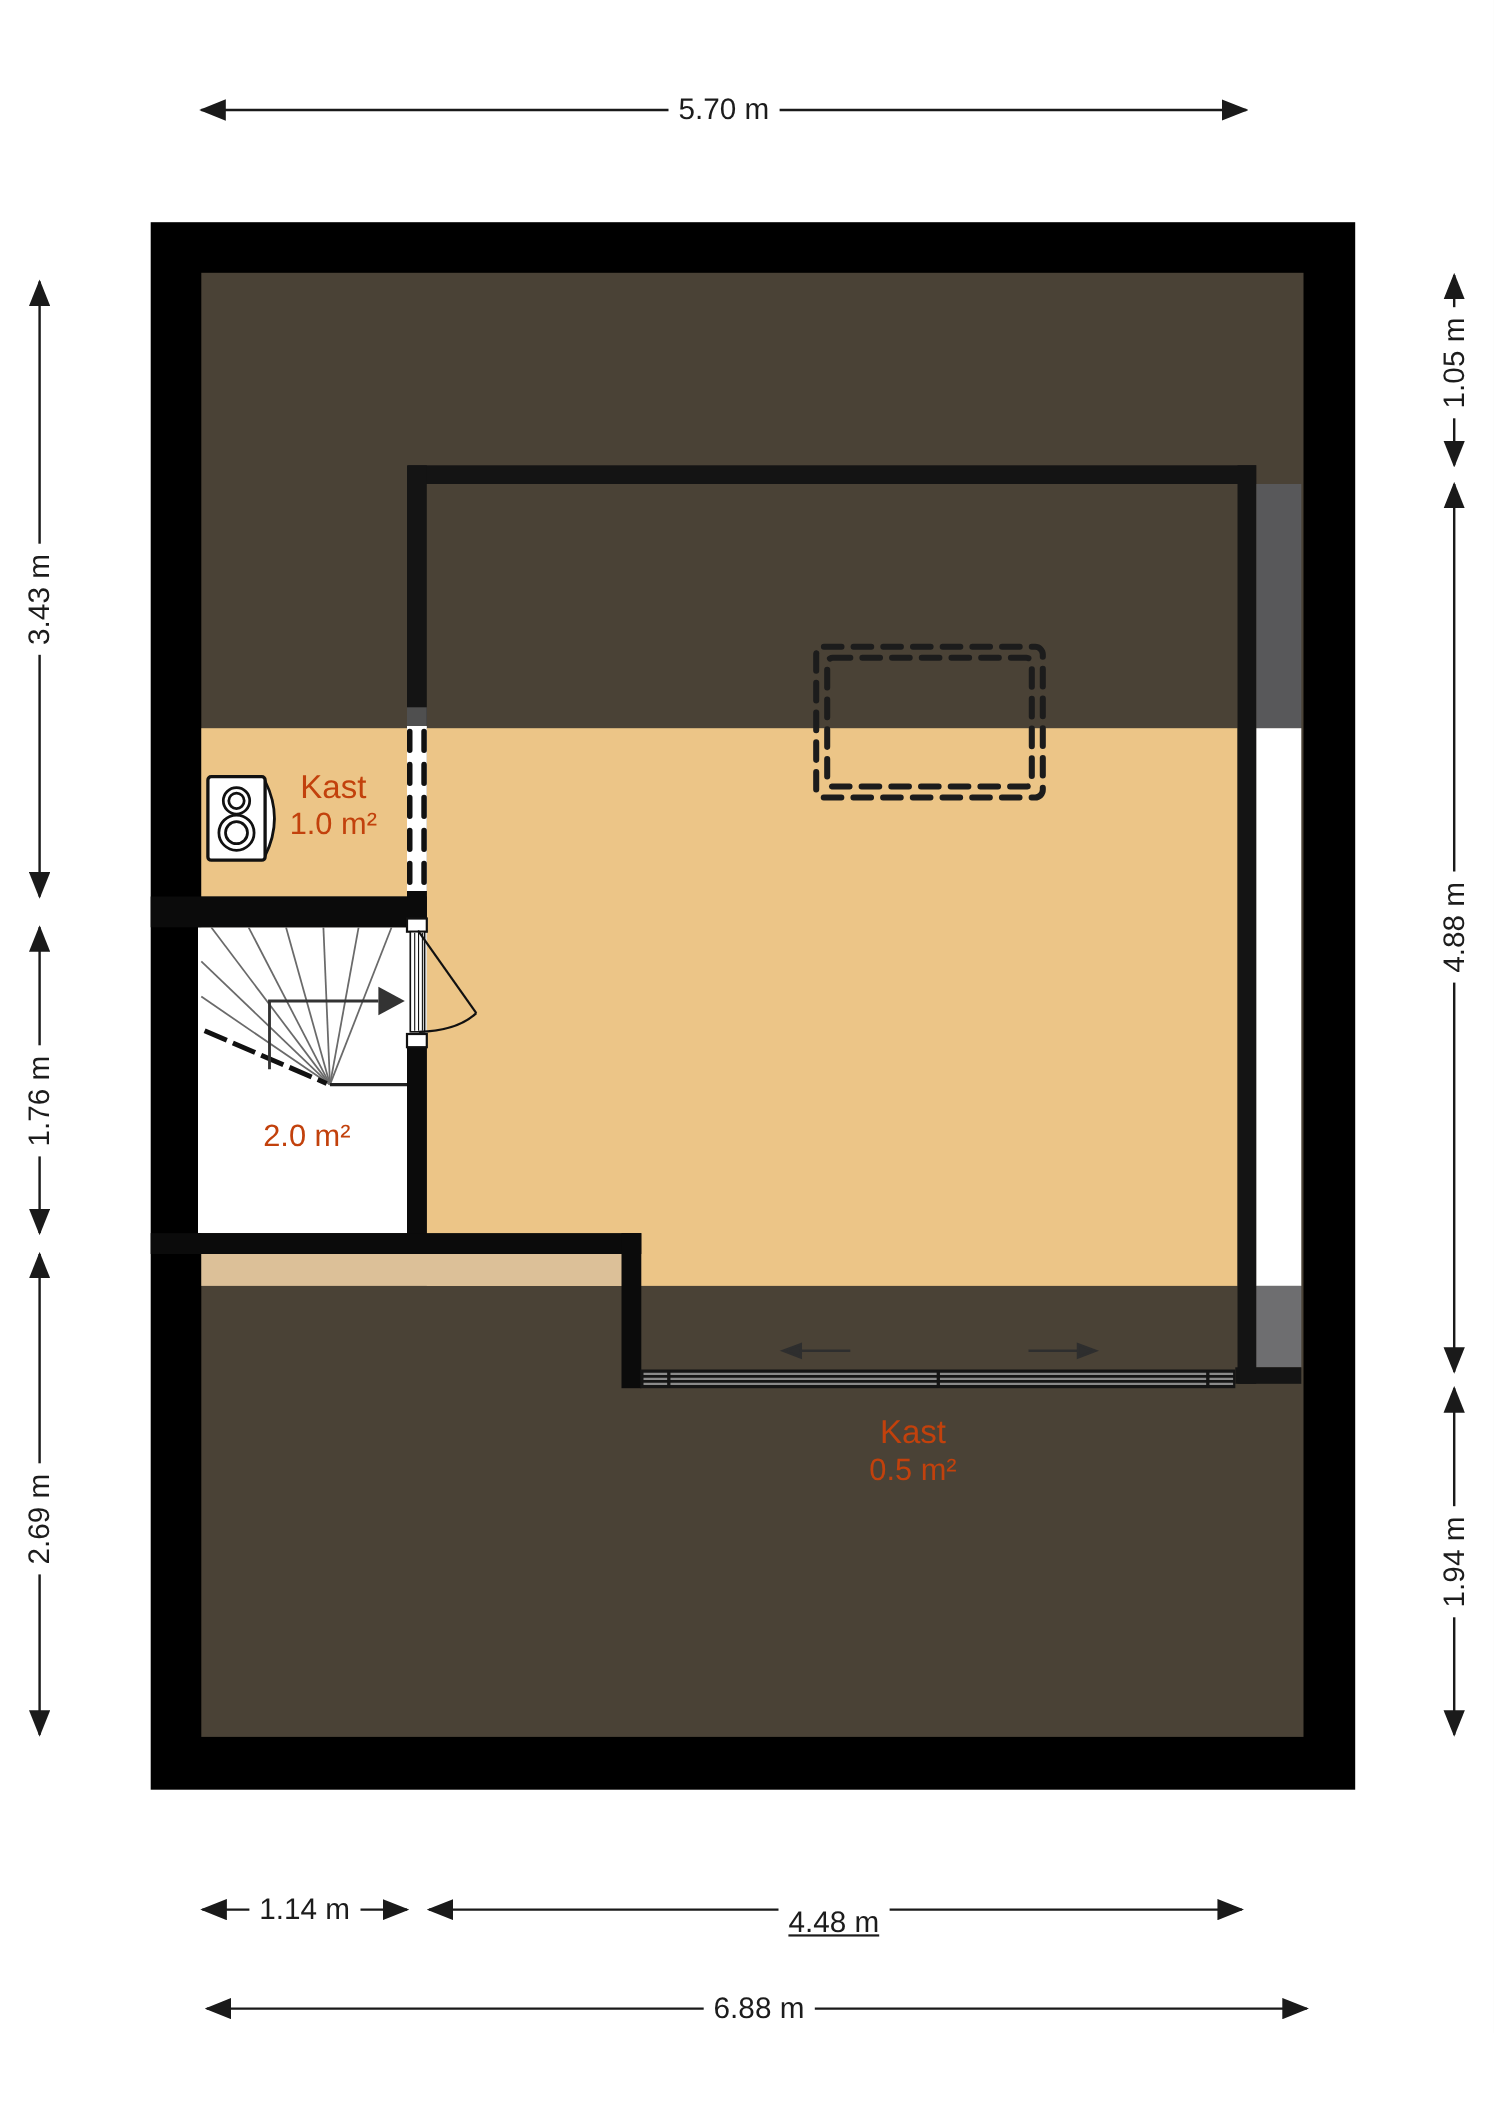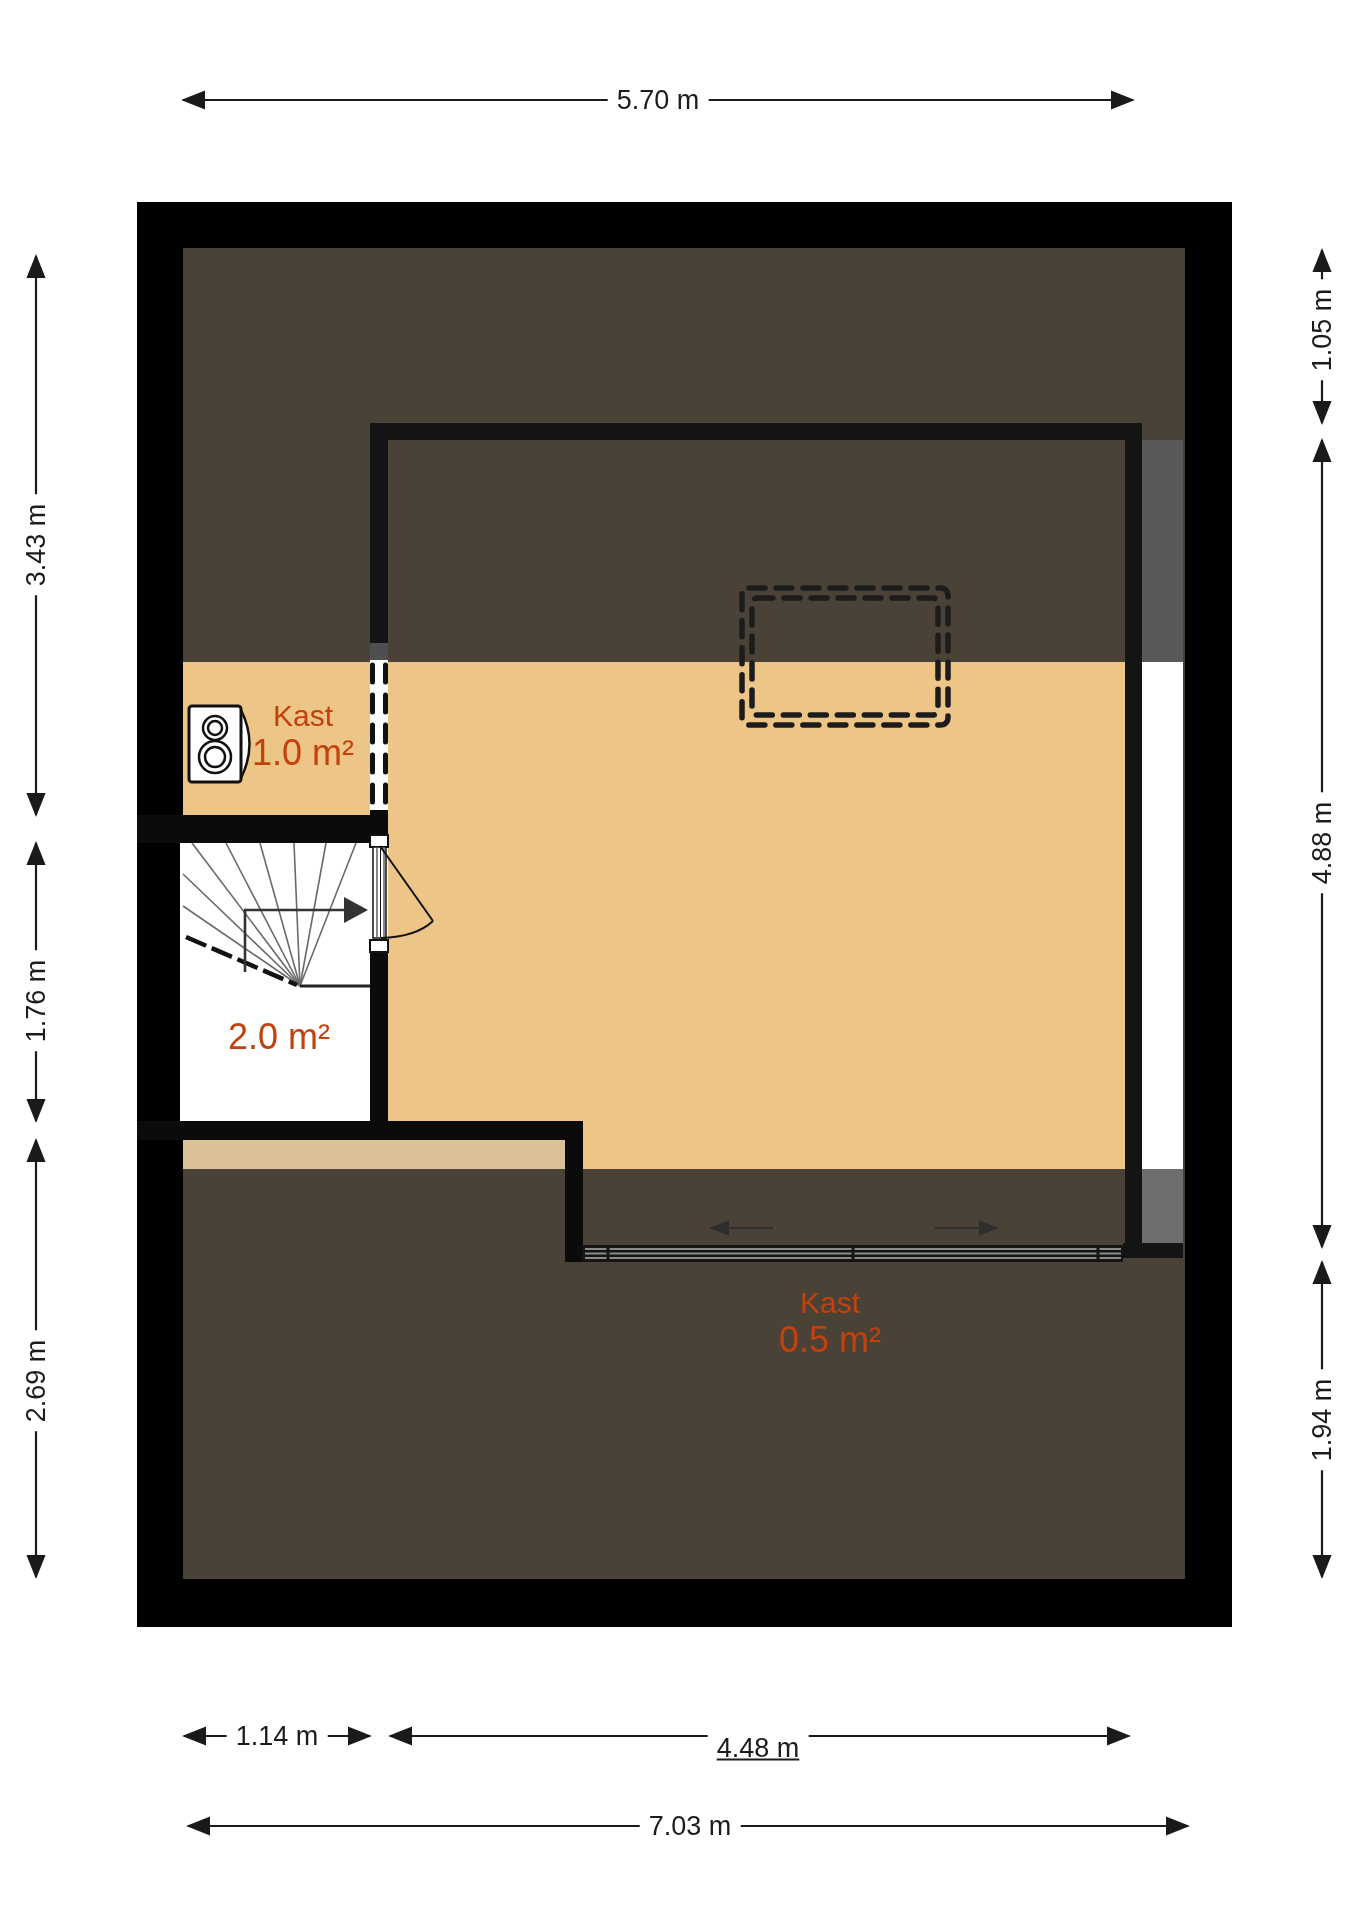--- a/index.html
+++ b/index.html
@@ -4,21 +4,21 @@
 <style>
   html,body{margin:0;padding:0;background:#ffffff;}
   .canvas{
     position:relative;width:1358px;height:1920px;background:#ffffff;
     font-family:"Liberation Sans","DejaVu Sans",sans-serif;color:#1a1a1a;
     overflow:hidden;
   }
   .abs{position:absolute;}
   .lbl{position:absolute;text-align:center;line-height:1.12;color:#c2410c;}
   .lbl .t1{font-size:30px;}
-  .lbl .t2{font-size:36px;}
+  .lbl .t2{font-size:28px;}
   .lbl .t3{font-size:26px;}
   .dim{
     position:absolute;font-size:27px;color:#1c1c1c;background:#ffffff;
     padding:1px 9px;white-space:nowrap;transform:translate(-50%,-50%);
   }
   .dim.vert{transform:translate(-50%,-50%) rotate(-90deg);}
   svg.overlay{position:absolute;left:0;top:0;width:1358px;height:1920px;pointer-events:none;}
 </style>
 </head>
 <body>
@@ -158,21 +158,21 @@
   </div>
 
   <div class="lbl" style="left:730px;top:1286px;width:200px;">
     <div class="t1">Kast</div>
     <div class="t2">0.5 m²</div>
   </div>
 
   <div class="dim" style="left:658px;top:100px;">5.70 m</div>
   <div class="dim" style="left:277px;top:1736px;">1.14 m</div>
   <div class="dim" style="left:758px;top:1748px;text-decoration:underline;">4.48 m</div>
-  <div class="dim" style="left:690px;top:1826px;">7.03 m</div>
+  <div class="dim" style="left:690px;top:1826px;">6.88 m</div>
 
   <div class="dim vert" style="left:36px;top:545px;">3.43 m</div>
   <div class="dim vert" style="left:36px;top:1001px;">1.76 m</div>
   <div class="dim vert" style="left:36px;top:1381px;">2.69 m</div>
 
   <div class="dim vert" style="left:1322px;top:330px;">1.05 m</div>
   <div class="dim vert" style="left:1322px;top:843px;">4.88 m</div>
   <div class="dim vert" style="left:1322px;top:1420px;">1.94 m</div>
 
 </div>

